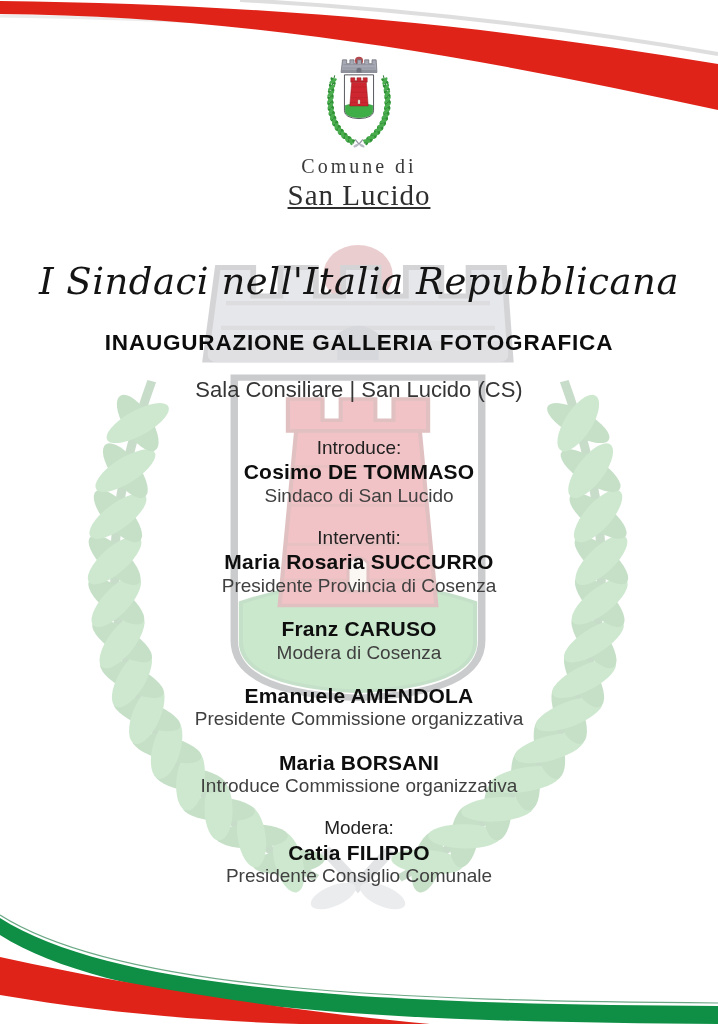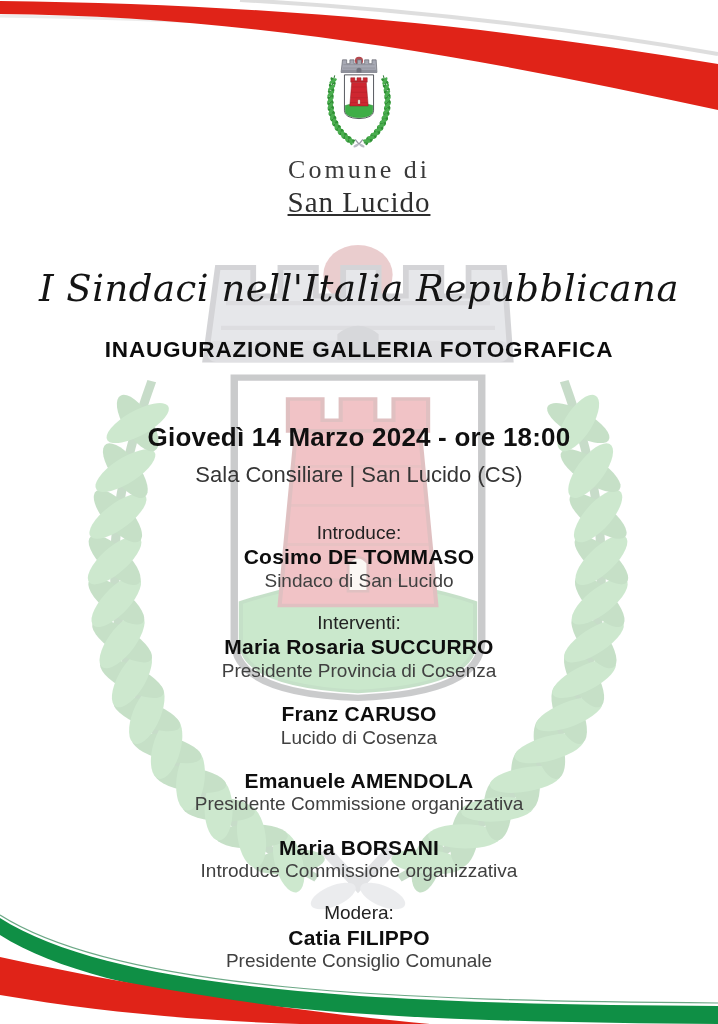--- a/index.html
+++ b/index.html
@@ -4,21 +4,21 @@
 <style>
   html,body{margin:0;padding:0;}
   body{width:718px;height:1024px;background:#ffffff;font-family:"Liberation Sans",sans-serif;overflow:hidden;}
   .poster{position:relative;width:718px;height:1024px;background:#fff;overflow:hidden;}
   .ribbon-top{position:absolute;top:0;left:0;z-index:3;pointer-events:none;}
   .ribbon-bottom{position:absolute;bottom:0;left:0;z-index:3;pointer-events:none;}
   .watermark{position:absolute;left:28px;top:225px;width:660px;height:710px;opacity:.27;z-index:1;}
   .content{position:absolute;inset:0;z-index:2;display:flex;flex-direction:column;align-items:center;text-align:center;}
   .crest{margin-top:54px;width:78px;height:97px;flex:none;}
   .muni{margin-top:4px;font-family:"Liberation Serif",serif;color:#3a3a3a;}
-  .muni-line1{font-size:26px;letter-spacing:3px;}
+  .muni-line1{font-size:20px;letter-spacing:3px;}
   .muni-line2{font-size:29px;letter-spacing:1px;margin-top:1px;color:#2e2e2e;text-decoration:underline;}
   .script-title{margin:36px 0 0 0;font-family:"DejaVu Serif",serif;font-style:italic;font-weight:normal;
     font-size:37px;color:#141414;letter-spacing:.5px;line-height:68px;white-space:nowrap;}
   .subtitle{margin:14px 0 12px 0;font-size:22.5px;font-weight:bold;letter-spacing:.8px;color:#0c0c0c;}
   .when{margin-top:47px;font-size:26px;font-weight:bold;color:#101010;letter-spacing:.2px;}
   .where{margin-top:9px;font-size:22px;color:#353535;}
   .program{margin-top:34px;display:flex;flex-direction:column;gap:21px;}
   .grp{line-height:1.12;}
   .role{font-size:19px;color:#222;margin-bottom:2px;}
   .pname{font-size:21px;font-weight:bold;color:#0e0e0e;letter-spacing:.2px;}
@@ -132,37 +132,36 @@
     </svg>
 
     <div class="muni">
       <div class="muni-line1">Comune di</div>
       <div class="muni-line2">San Lucido</div>
     </div>
 
     <h1 class="script-title">I Sindaci nell'Italia Repubblicana</h1>
     <h2 class="subtitle">INAUGURAZIONE GALLERIA FOTOGRAFICA</h2>
 
-    <div class="when">Giovedì 14 Marzo 2024 - ore 18:00</div>
     <div class="where">Sala Consiliare | San Lucido (CS)</div>
 
     <div class="program">
       <div class="grp">
         <div class="role">Introduce:</div>
         <div class="pname">Cosimo DE TOMMASO</div>
         <div class="ptitle">Sindaco di San Lucido</div>
       </div>
       <div class="grp">
         <div class="role">Interventi:</div>
         <div class="pname">Maria Rosaria SUCCURRO</div>
         <div class="ptitle">Presidente Provincia di Cosenza</div>
       </div>
       <div class="grp">
         <div class="pname">Franz CARUSO</div>
-        <div class="ptitle">Lucido di Cosenza</div>
+        <div class="ptitle">Modera di Cosenza</div>
       </div>
       <div class="grp">
         <div class="pname">Emanuele AMENDOLA</div>
         <div class="ptitle">Presidente Commissione organizzativa</div>
       </div>
       <div class="grp">
         <div class="pname">Maria BORSANI</div>
         <div class="ptitle">Introduce Commissione organizzativa</div>
       </div>
       <div class="grp">

